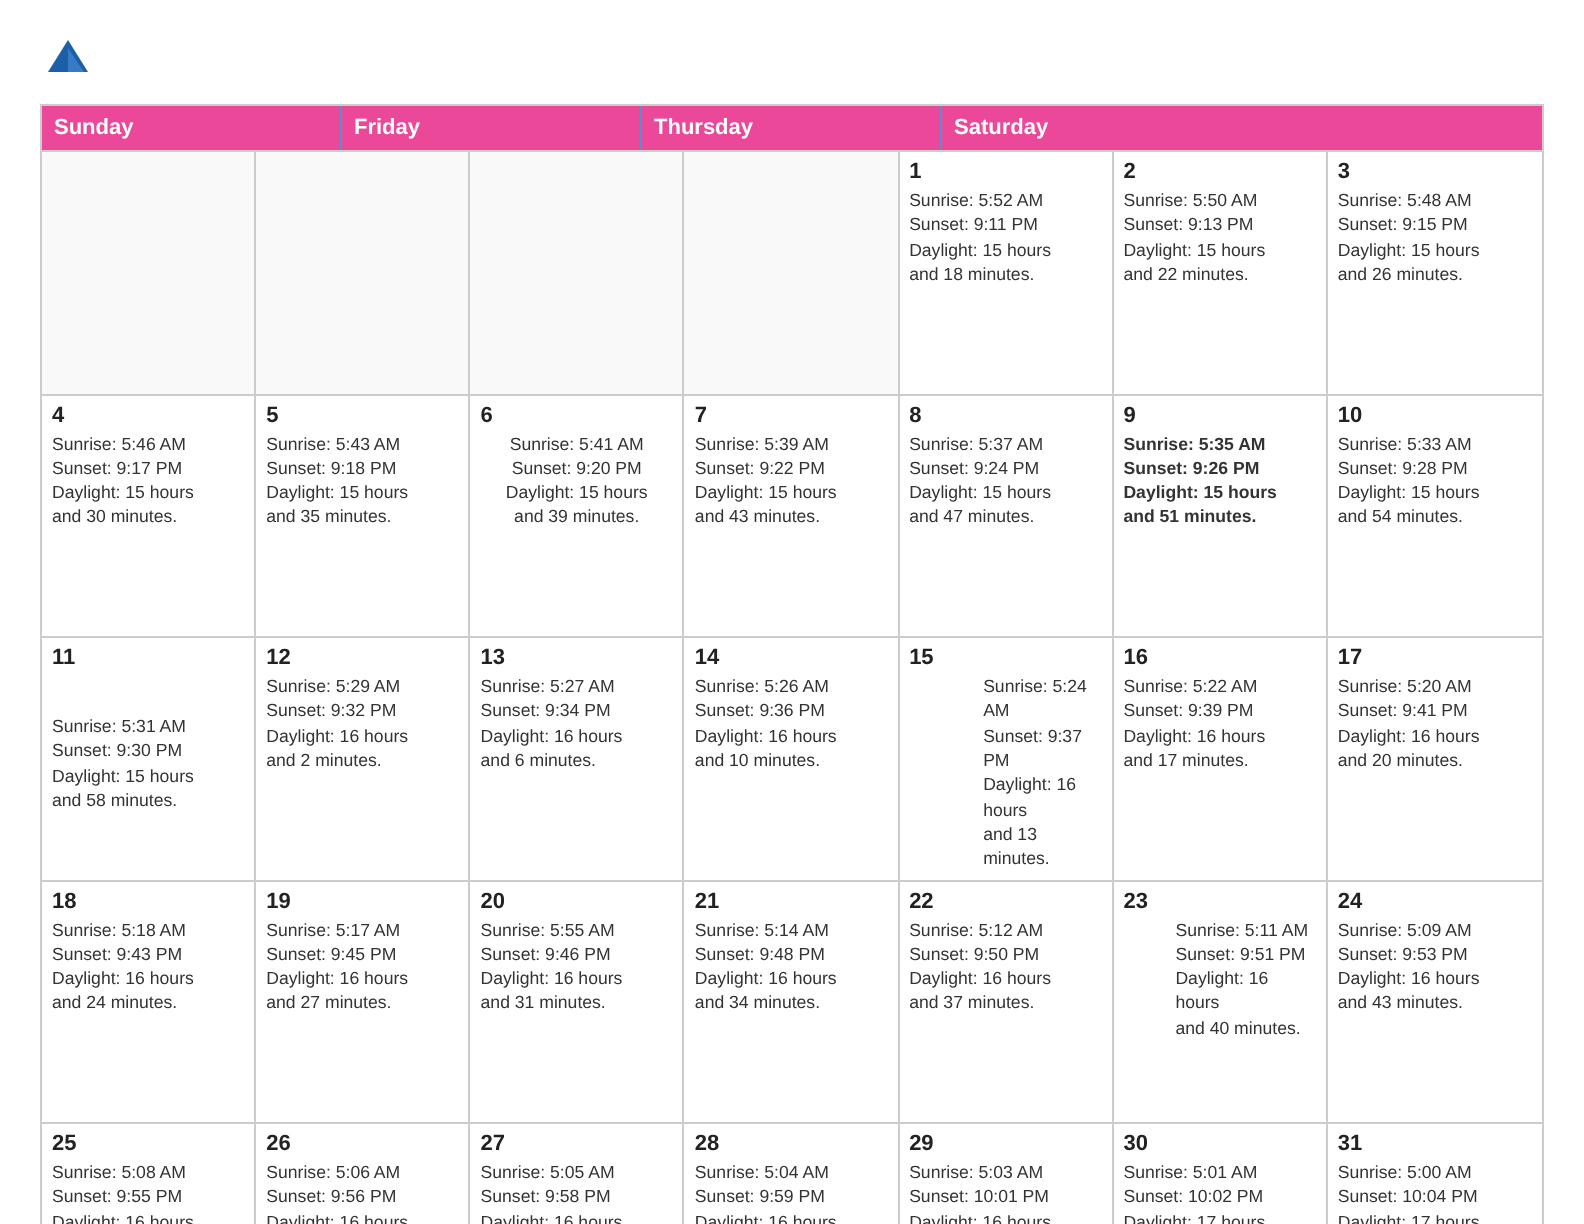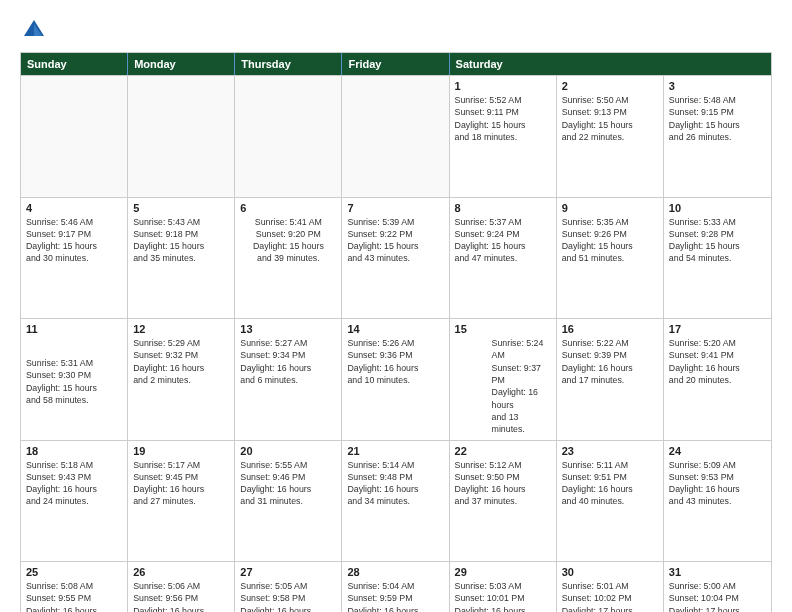--- a/index.html
+++ b/index.html
@@ -61,22 +61,22 @@
       color: #555;
     }
     .calendar {
       flex: 1;
       display: flex;
       flex-direction: column;
       border: 1px solid #ccc;
     }
     .cal-header {
       display: grid;
-      grid-template-columns: repeat(7, 1fr);
-      background: #14532d;
+      grid-template-columns: repeat(5, 1fr);
+      background: #ec4899;
     }
     .cal-header-cell {
       color: #fff;
       font-size: 11px;
       font-weight: bold;
       padding: 5px 6px;
       border-right: 1px solid #5590cc;
       text-align: left;
     }
     .cal-header-cell:last-child { border-right: none; }
@@ -131,23 +131,22 @@
     </div>
     <div class="title-block">
       <div class="month-title"></div>
       <div class="location"></div>
     </div>
   </div>
 
   <div class="calendar">
     <div class="cal-header" id="cal-header">
         <div class="cal-header-cell">Sunday</div>
-        <div class="cal-header-cell">Monday</div>
+        <div class="cal-header-cell">Friday</div>
         <div class="cal-header-cell">Thursday</div>
-        <div class="cal-header-cell">Friday</div>
         <div class="cal-header-cell">Saturday</div>
       </div>
     <div class="cal-body" id="cal-body">
         <div class="cal-row">
           <div class="cal-cell empty"></div>
           <div class="cal-cell empty"></div>
           <div class="cal-cell empty"></div>
           <div class="cal-cell empty"></div>
           <div class="cal-cell">
             <span class="day-number">1</span>
@@ -202,21 +201,21 @@
           </div>
           <div class="cal-cell">
             <span class="day-number">8</span>
             <div class="day-info" style="white-space: pre-line;">Sunrise: 5:37 AM
 Sunset: 9:24 PM
 Daylight: 15 hours
 and 47 minutes.</div>
           </div>
           <div class="cal-cell">
             <span class="day-number">9</span>
-            <div class="day-info" style="white-space: pre-line;">Sunrise: 5:35 AM
+            <div class="day-info" style="white-space: pre-line; font-weight: bold;">Sunrise: 5:35 AM
 Sunset: 9:26 PM
 Daylight: 15 hours
 and 51 minutes.</div>
           </div>
           <div class="cal-cell">
             <span class="day-number">10</span>
             <div class="day-info" style="white-space: pre-line;">Sunrise: 5:33 AM
 Sunset: 9:28 PM
 Daylight: 15 hours
 and 54 minutes.</div>
@@ -304,21 +303,21 @@
           </div>
           <div class="cal-cell">
             <span class="day-number">22</span>
             <div class="day-info" style="white-space: pre-line;">Sunrise: 5:12 AM
 Sunset: 9:50 PM
 Daylight: 16 hours
 and 37 minutes.</div>
           </div>
           <div class="cal-cell">
             <span class="day-number">23</span>
-            <div class="day-info" style="white-space: pre-line;">Sunrise: 5:11 AM
+            <div class="day-info" style="white-space: pre-line; margin-left: 26px;">Sunrise: 5:11 AM
 Sunset: 9:51 PM
 Daylight: 16 hours
 and 40 minutes.</div>
           </div>
           <div class="cal-cell">
             <span class="day-number">24</span>
             <div class="day-info" style="white-space: pre-line;">Sunrise: 5:09 AM
 Sunset: 9:53 PM
 Daylight: 16 hours
 and 43 minutes.</div>

